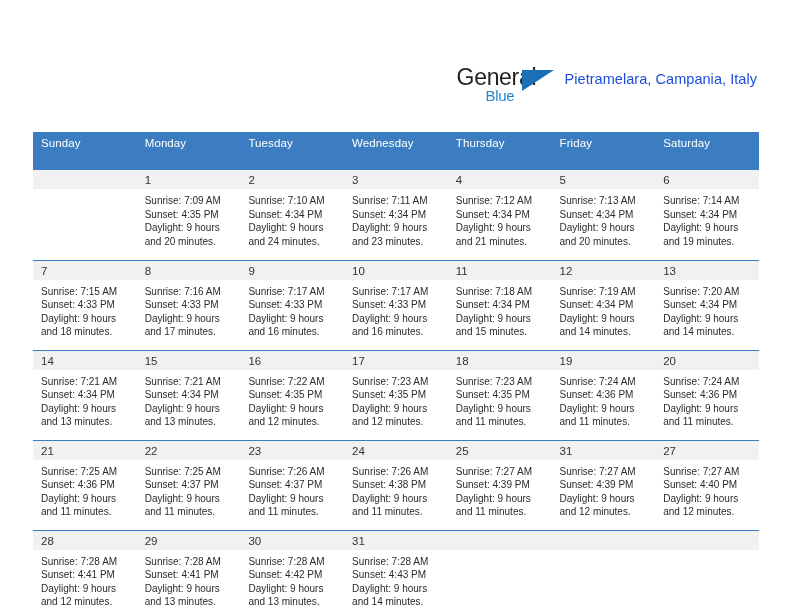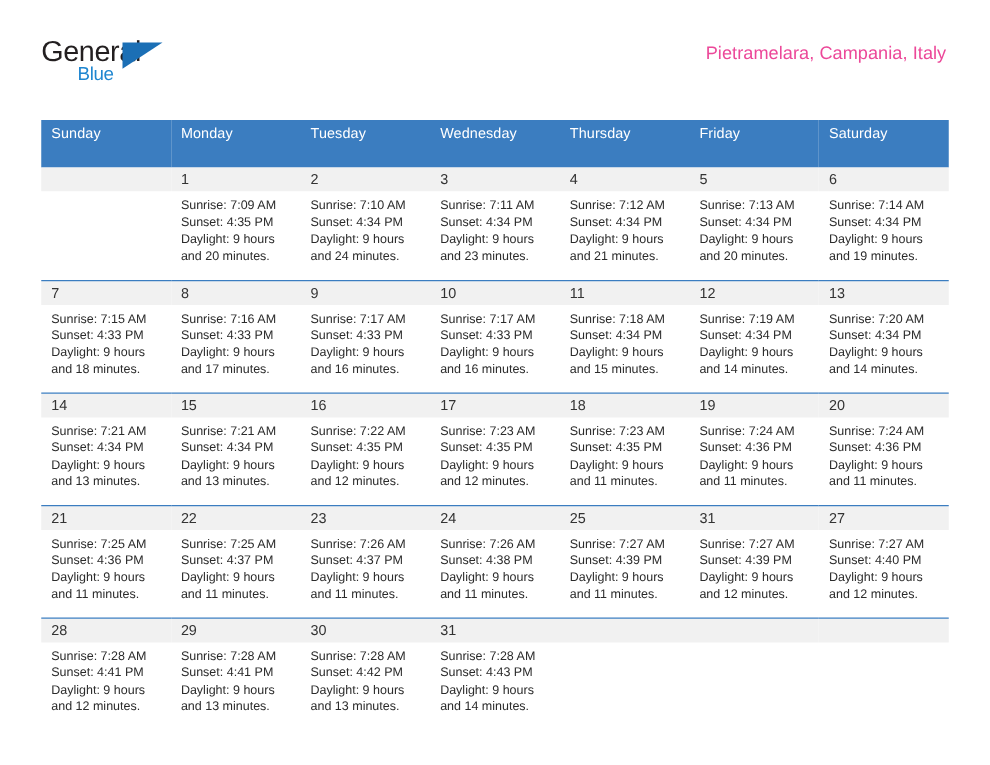--- a/index.html
+++ b/index.html
@@ -18,24 +18,25 @@
   .page {
     position: relative;
     width: 792px;
     height: 612px;
     padding: 0;
   }
 
   
   .header {
     display: flex;
-    justify-content: space-between;
+    justify-content: flex-end;
     align-items: flex-start;
     padding: 26px 35px 0 33px;
     height: 96px;
+    margin-top: 36px;
   }
   .logo {
     position: relative;
     width: 108px;
     height: 50px;
     user-select: none;
   }
   .logo-general {
     position: absolute;
     left: 0;
@@ -70,21 +71,21 @@
   .cal-title {
     font-size: 28.5px;
     font-weight: normal;
     color: #1a1a1a;
     letter-spacing: 0.1px;
     line-height: 1.15;
     margin: 0;
   }
   .cal-subtitle {
     font-size: 14.5px;
-    color: #ec4899;
+    color: #1d4ed8;
     margin-top: 9px;
     letter-spacing: 0.05px;
   }
 
   
   .cal-wrap {
     padding: 0 33px 0 33px;
   }
   table.calendar {
     width: 726px;

